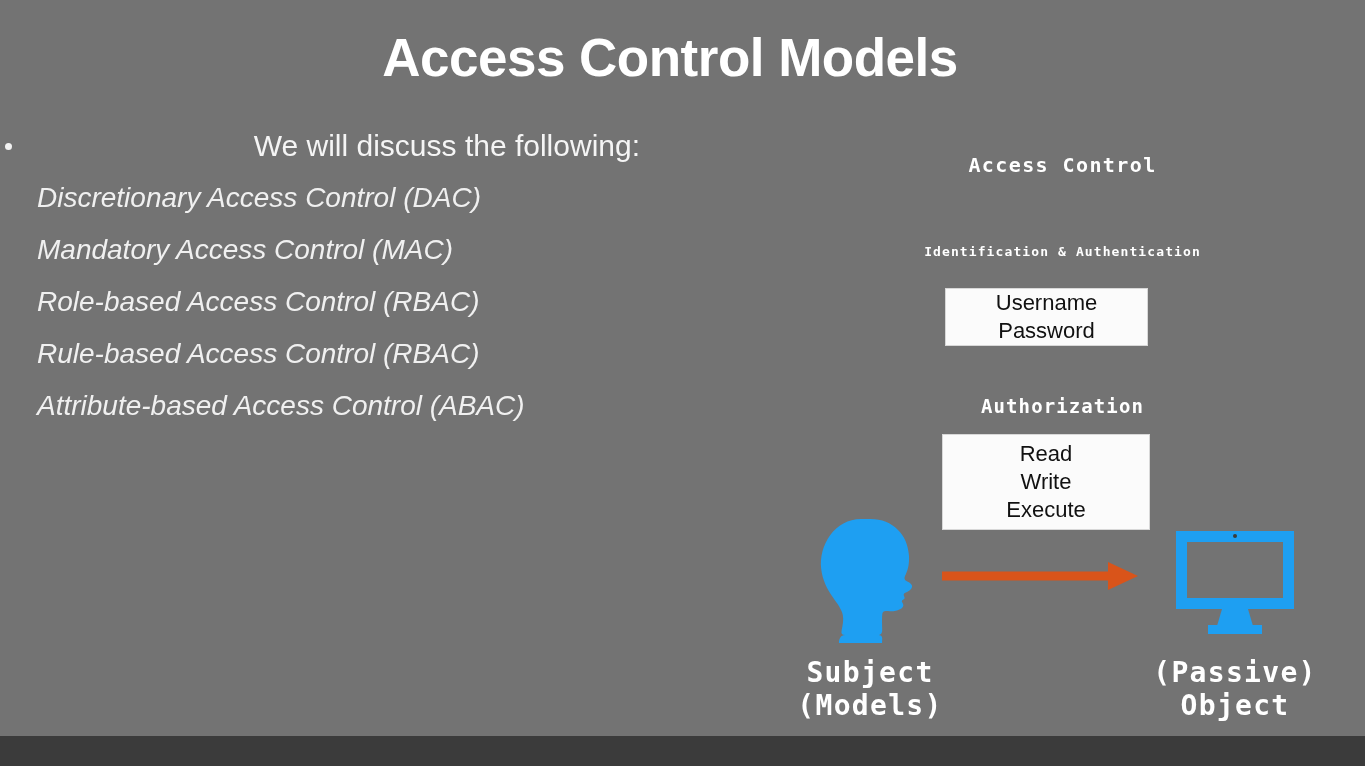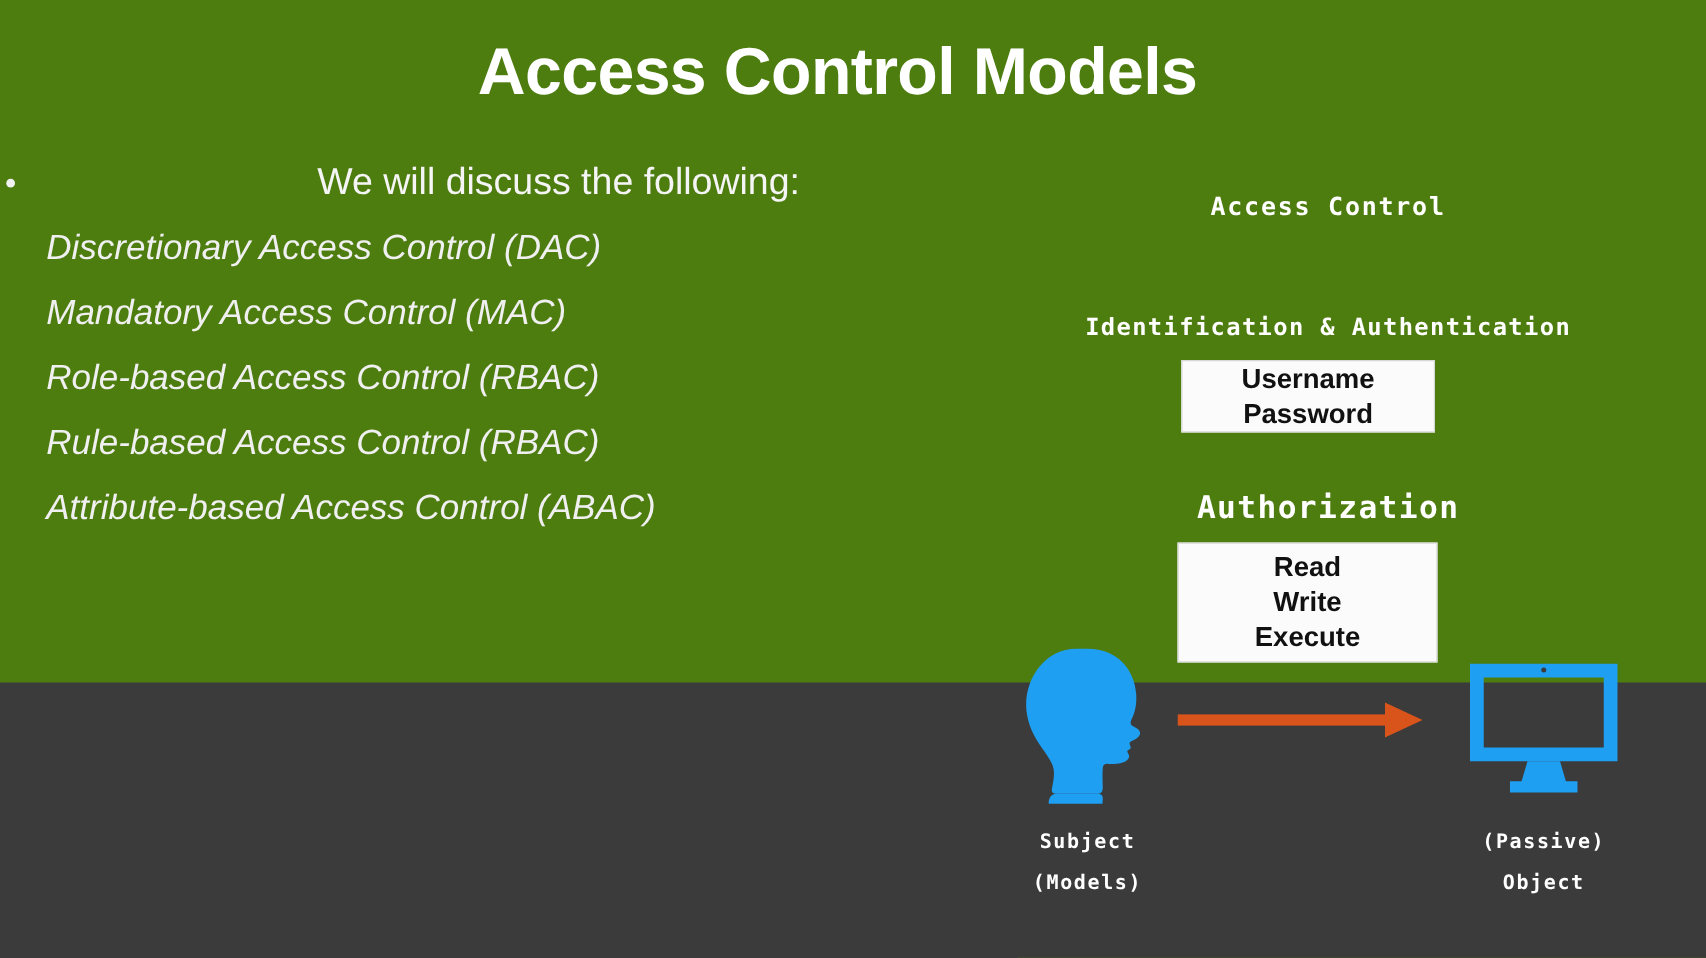--- a/index.html
+++ b/index.html
@@ -11,22 +11,22 @@
   body {
     width: 1365px;
     height: 766px;
     overflow: hidden;
     font-family: "Liberation Sans", sans-serif;
     -webkit-font-smoothing: antialiased;
   }
   #slide {
     position: relative;
     width: 1365px;
-    height: 546px;
-    background: #4d7c0f;
+    height: 736px;
+    background: #737373;
   }
 
   
   #slide-title {
     position: absolute;
     left: 0;
     top: 26px;
     width: 1340px;
     text-align: center;
     font-family: "Liberation Sans", sans-serif;
@@ -104,31 +104,31 @@
   #label-access-control {
     left: 0;
     top: 150px;
     width: 605px;
     font-size: 20px;
     line-height: 30px;
     letter-spacing: 1.4px;
   }
   #label-identification {
     left: 0;
-    top: 248px;
-    width: 605px;
-    font-size: 19px;
+    top: 238px;
+    width: 605px;
+    font-size: 13px;
     line-height: 28px;
     letter-spacing: 1.1px;
   }
   #label-authorization {
     left: 0;
     top: 392px;
     width: 605px;
-    font-size: 25px;
+    font-size: 19px;
     line-height: 28px;
     letter-spacing: 1.1px;
   }
 
   .white-box {
     position: absolute;
     background: #fbfbfb;
     border: 1px solid #d8d8d8;
     box-sizing: border-box;
     display: flex;
@@ -147,21 +147,20 @@
   #box-permissions {
     left: 182px;
     top: 434px;
     width: 208px;
     height: 96px;
   }
   .box-line {
     font-size: 22px;
     line-height: 28px;
     white-space: nowrap;
-    font-weight: bold;
   }
 
   
   #subject-head {
     position: absolute;
     left: 55px;
     top: 518px;
     width: 110px;
     height: 126px;
   }
@@ -179,21 +178,21 @@
     left: 410px;
     top: 525px;
     width: 130px;
     height: 112px;
   }
 
   .fig-caption {
     position: absolute;
     font-family: "DejaVu Sans Mono", "Liberation Mono", monospace;
     font-weight: bold;
-    font-size: 16px;
+    font-size: 28px;
     line-height: 33px;
     letter-spacing: 1.3px;
     color: #ffffff;
     text-align: center;
     white-space: nowrap;
   }
   #caption-subject {
     left: 10px;
     top: 656px;
     width: 200px;

